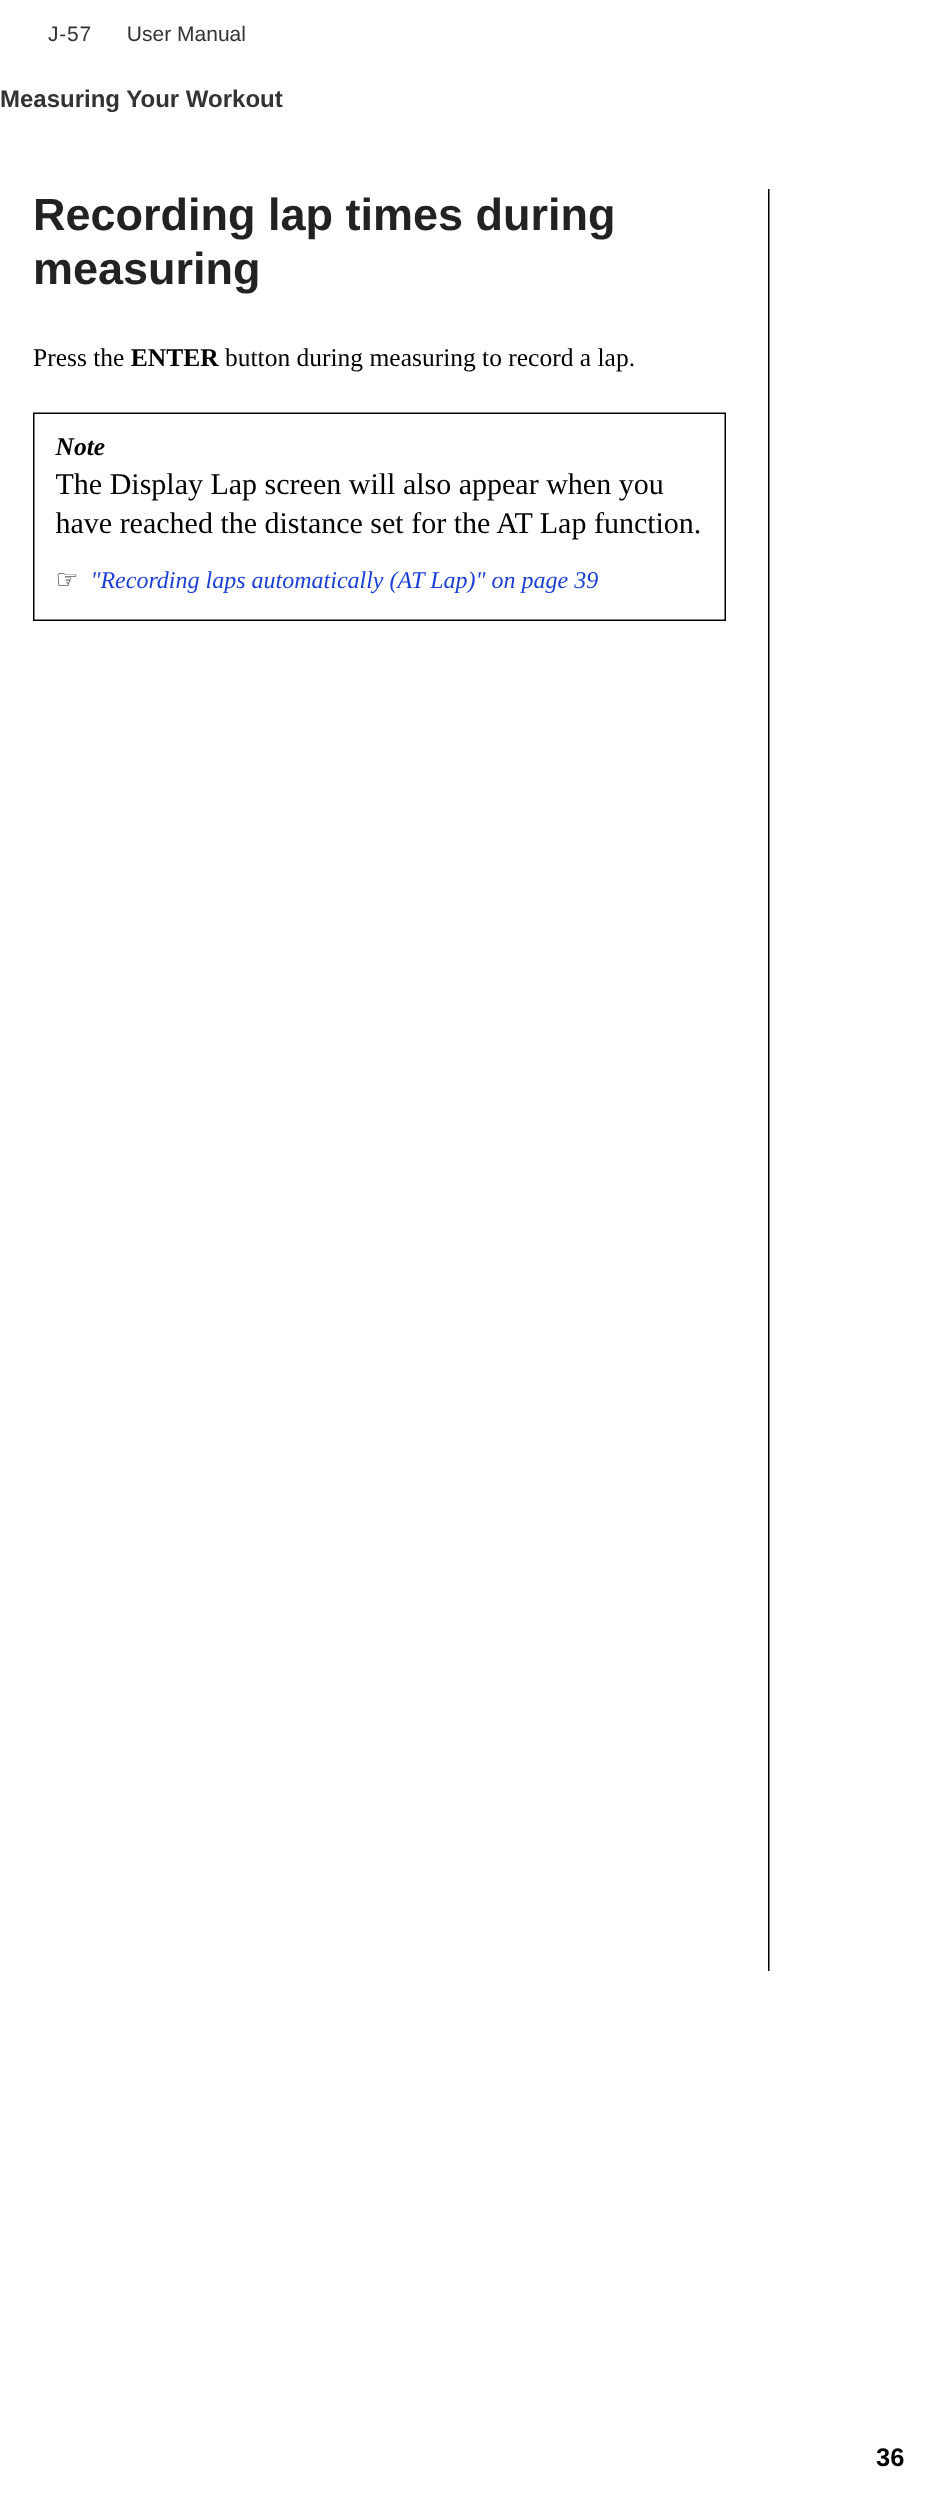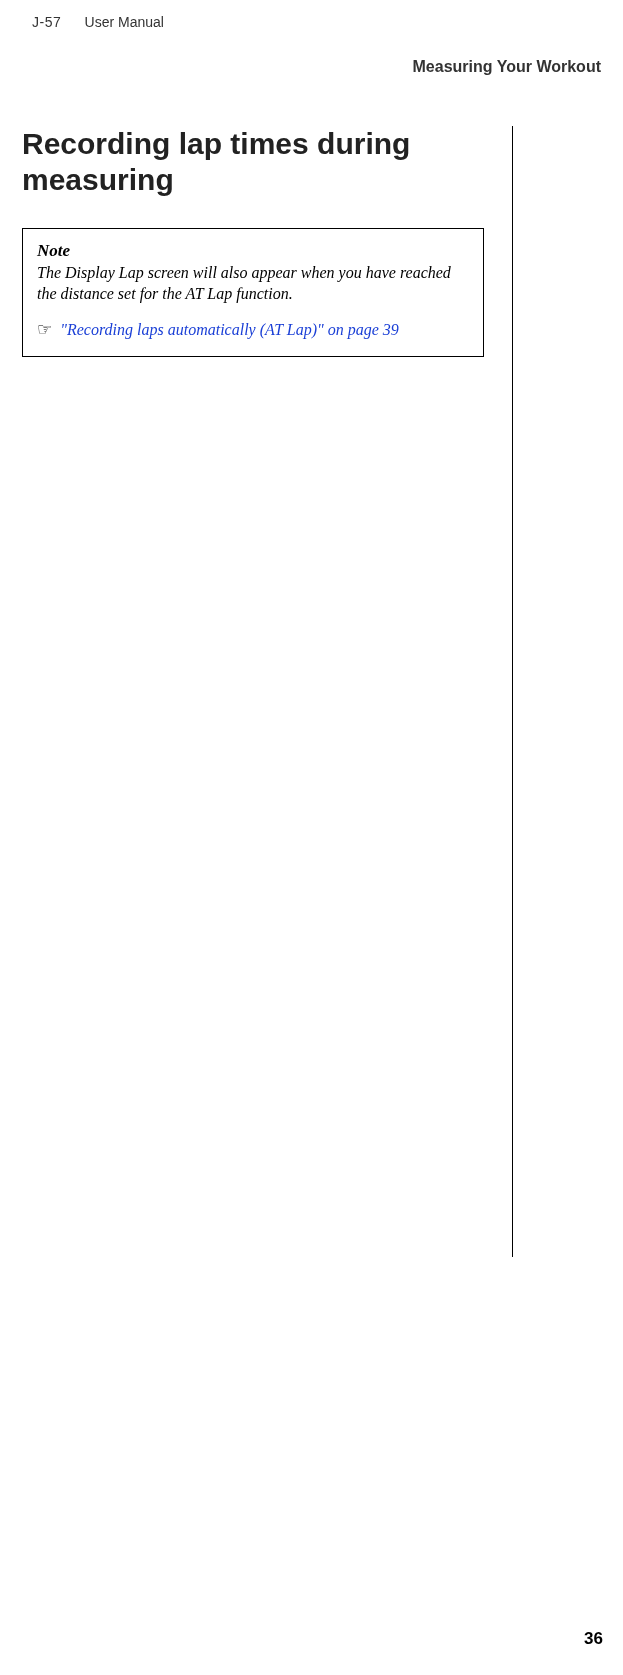--- a/index.html
+++ b/index.html
@@ -18,21 +18,20 @@
     .header {
       padding: 14px 32px 0;
       font-family: Arial, Helvetica, sans-serif;
       font-size: 14px;
       color: #333;
     }
     .header-model {
       letter-spacing: 0.5px;
     }
     .section-header {
-      text-align: right;
       padding: 28px 22px 0 0;
       font-family: Arial, Helvetica, sans-serif;
       font-weight: bold;
       font-size: 16px;
       color: #333;
     }
     .content-wrapper {
       display: flex;
       padding: 50px 22px 0 22px;
     }
@@ -66,22 +65,21 @@
       margin-top: 24px;
       margin-bottom: 900px;
     }
     .note-heading {
       font-style: italic;
       font-weight: bold;
       font-size: 17px;
       margin-bottom: 2px;
     }
     .note-body {
-      font-style: italic;
-      font-size: 16px;
+      font-size: 20px;
       line-height: 1.3;
       margin-bottom: 14px;
     }
     .xref-line {
       font-size: 16px;
     }
     .hand-icon {
       font-style: normal;
       font-size: 17px;
       margin-right: 4px;
@@ -107,20 +105,23 @@
   <span>&nbsp;&nbsp;&nbsp;&nbsp;</span>
   <span>User Manual</span>
 </div>
 
 <div class="section-header">Measuring Your Workout</div>
 
 <div class="content-wrapper">
   <div class="left-col">
     <h1 class="page-title">Recording lap times during measuring</h1>
 
+    <p class="body-para">
+      <span>Press the </span><span class="bold">ENTER</span><span> button during measuring to record a lap.</span>
+    </p>
 
 
     <div class="note-box">
       <div class="note-heading">Note</div>
       <div class="note-body">The Display Lap screen will also appear when you have reached the distance set for the AT Lap function.</div>
       <div class="xref-line">
         <span class="hand-icon">☞</span>
         <span class="link">"Recording laps automatically (AT Lap)" on page 39</span>
       </div>
     </div>

